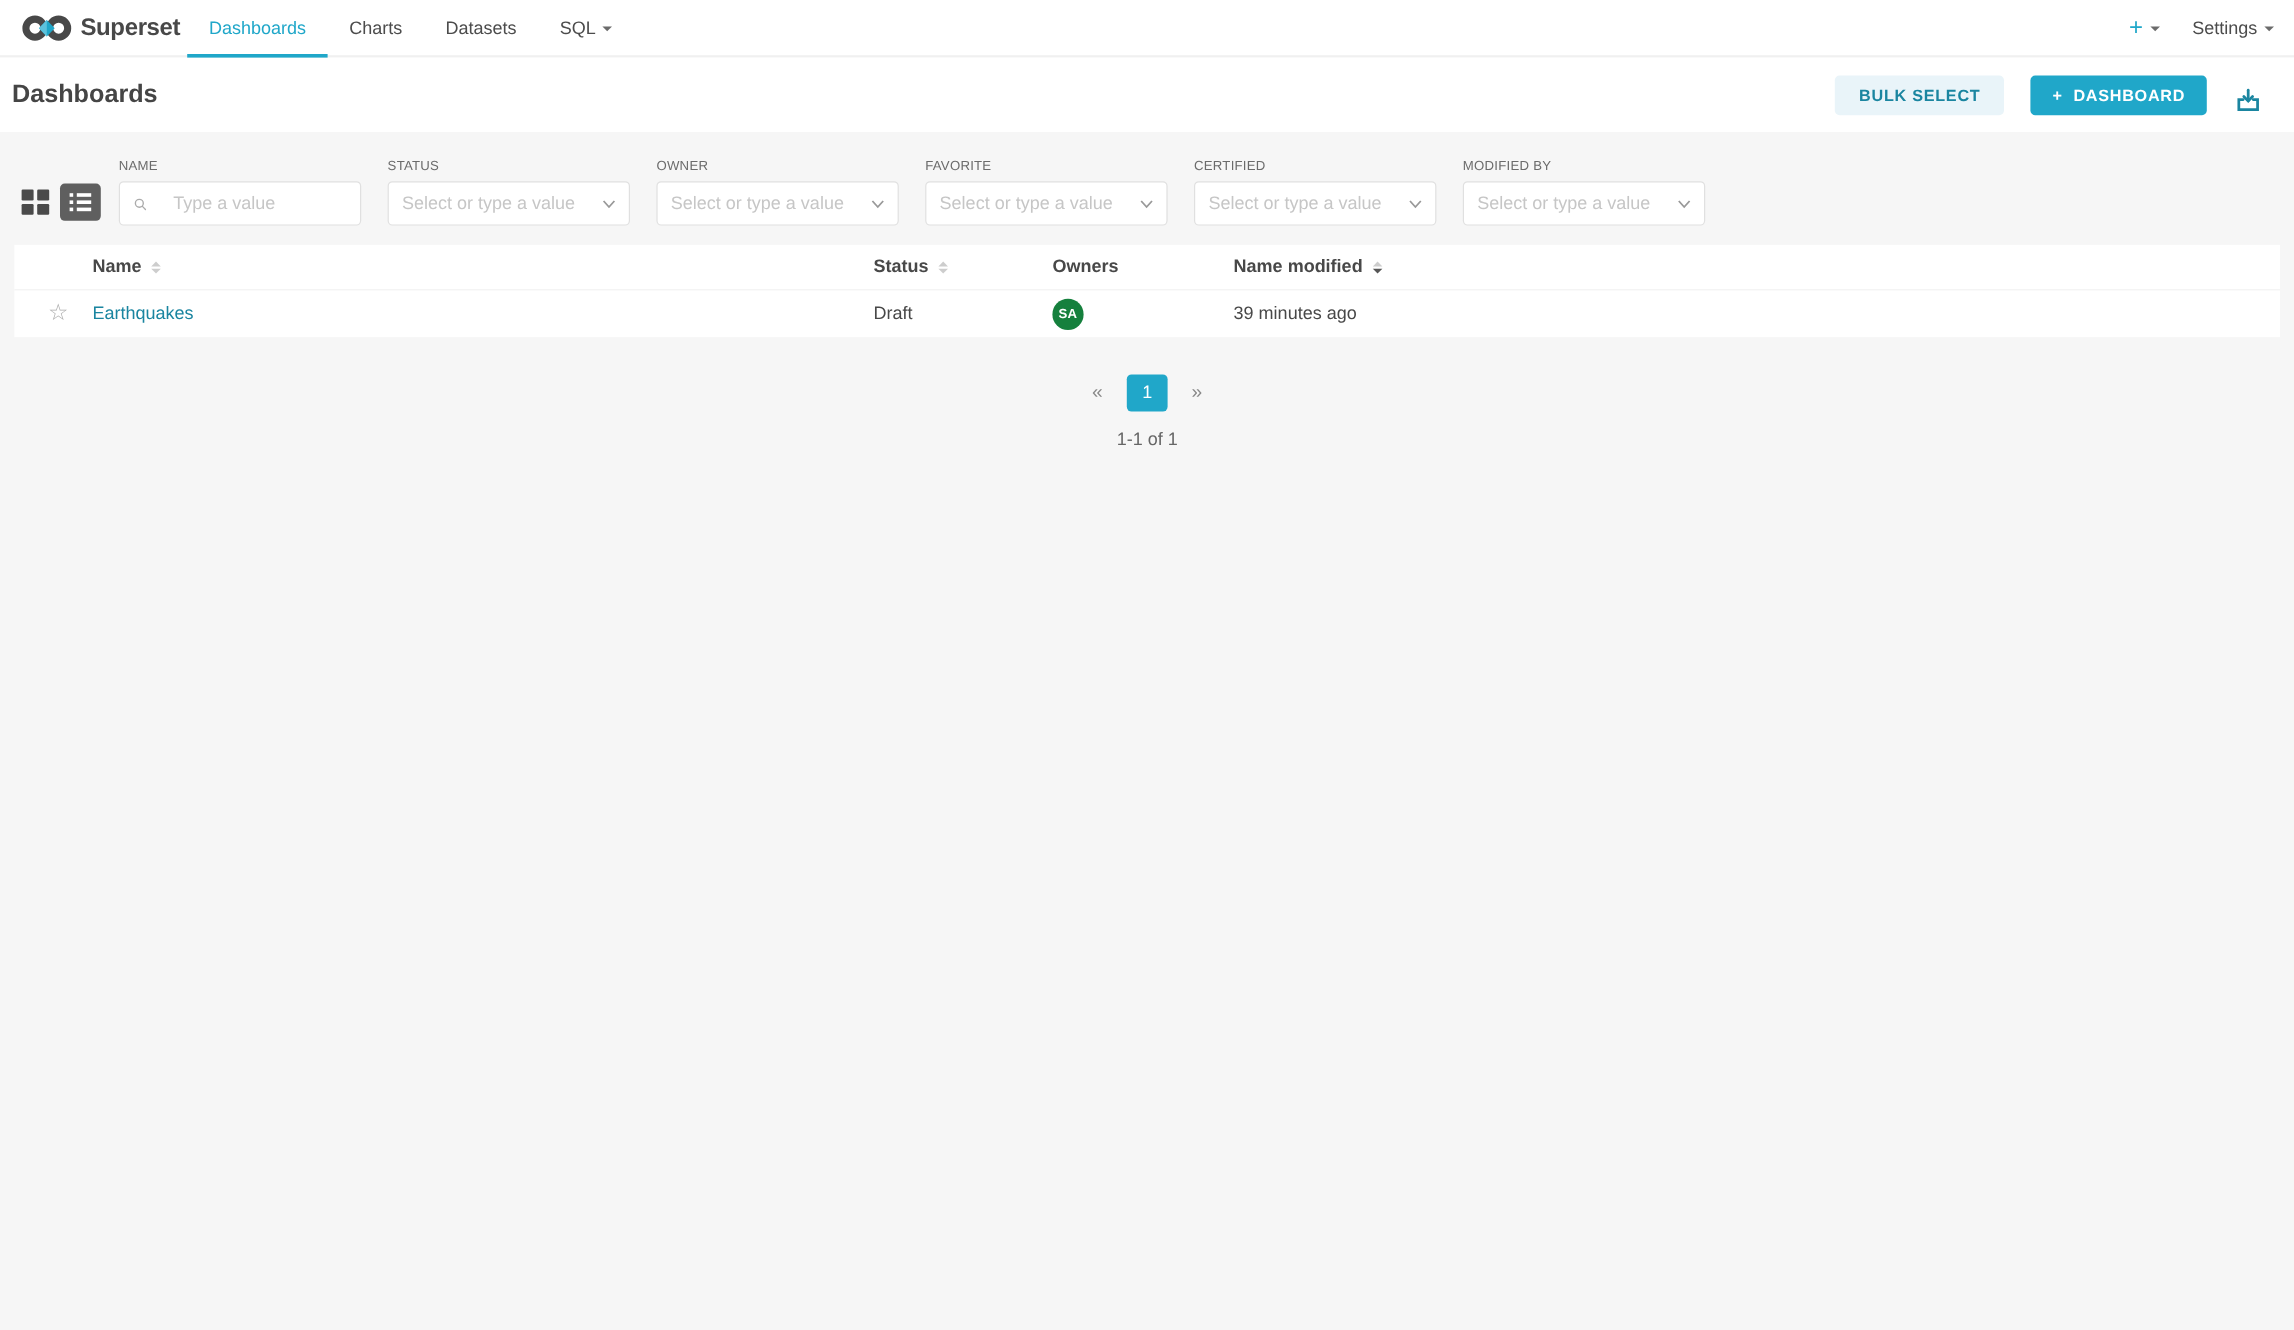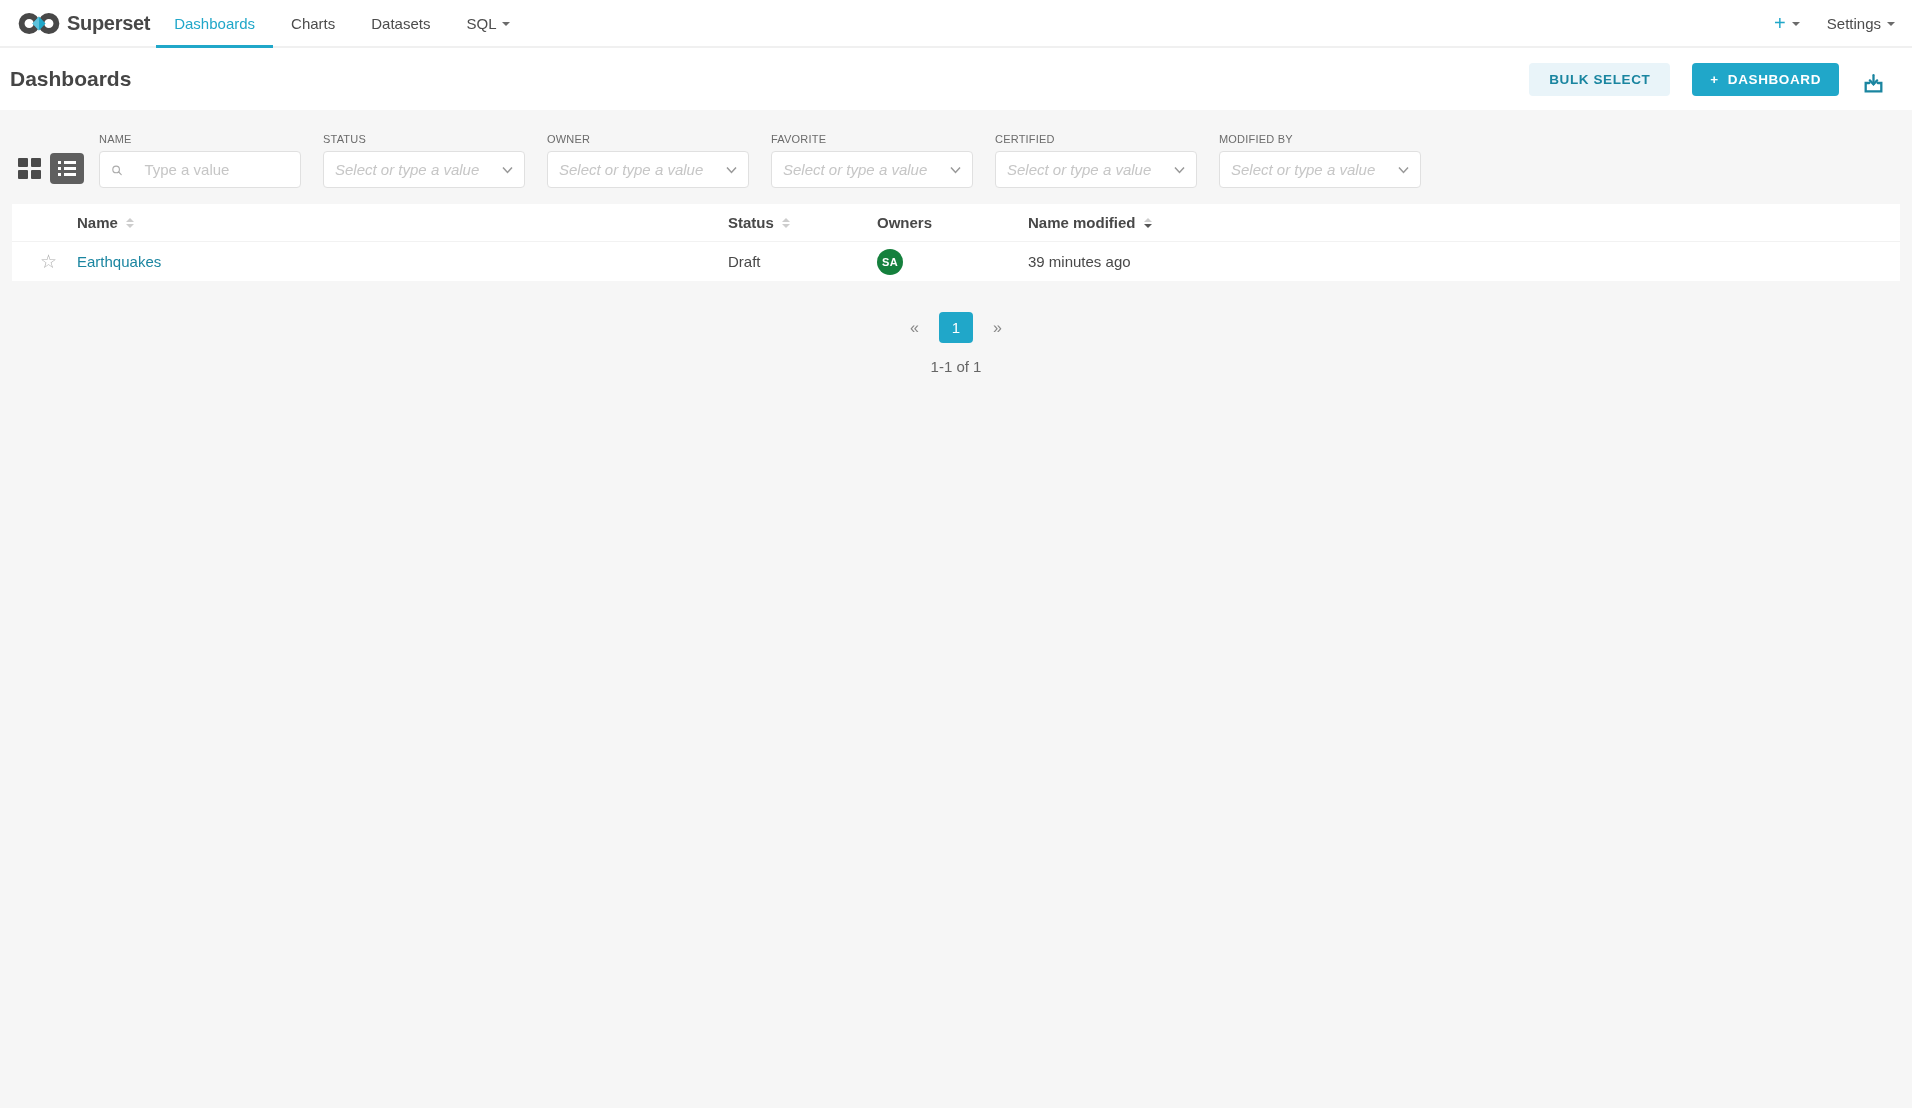--- a/index.html
+++ b/index.html
@@ -71,21 +71,21 @@
   .filter-box {
     height: 37px; border: 1px solid #E0E0E0; border-radius: 4px; background: #fff;
     display: flex; align-items: center; padding: 0 11px; gap: 22px;
   }
   .filter-box input {
     border: none; outline: none; width: 100%; font-size: 15px;
     font-family: "Liberation Sans", sans-serif; color: #484848; background: transparent;
   }
   .filter-box input::placeholder { color: #C6C6C6; }
   .select-box { justify-content: space-between; cursor: pointer; }
-  .select-placeholder { color: #C6C6C6; font-size: 15px; white-space: nowrap; font-style: italic; }
+  .select-placeholder { color: #C6C6C6; font-size: 15px; white-space: nowrap; }
 
   
   .card { background: #fff; margin: 16px 12px 0 12px; }
   .thead, .trow { display: flex; align-items: center; }
   .thead { height: 38px; font-weight: bold; font-size: 15px; color: #484848;
            border-bottom: 1px solid #F2F2F2; }
   .trow { height: 39px; font-size: 15px; }
   .col-star { width: 65px; padding-left: 28px; }
   .col-name { width: 651px; }
   .col-status { width: 149px; }

